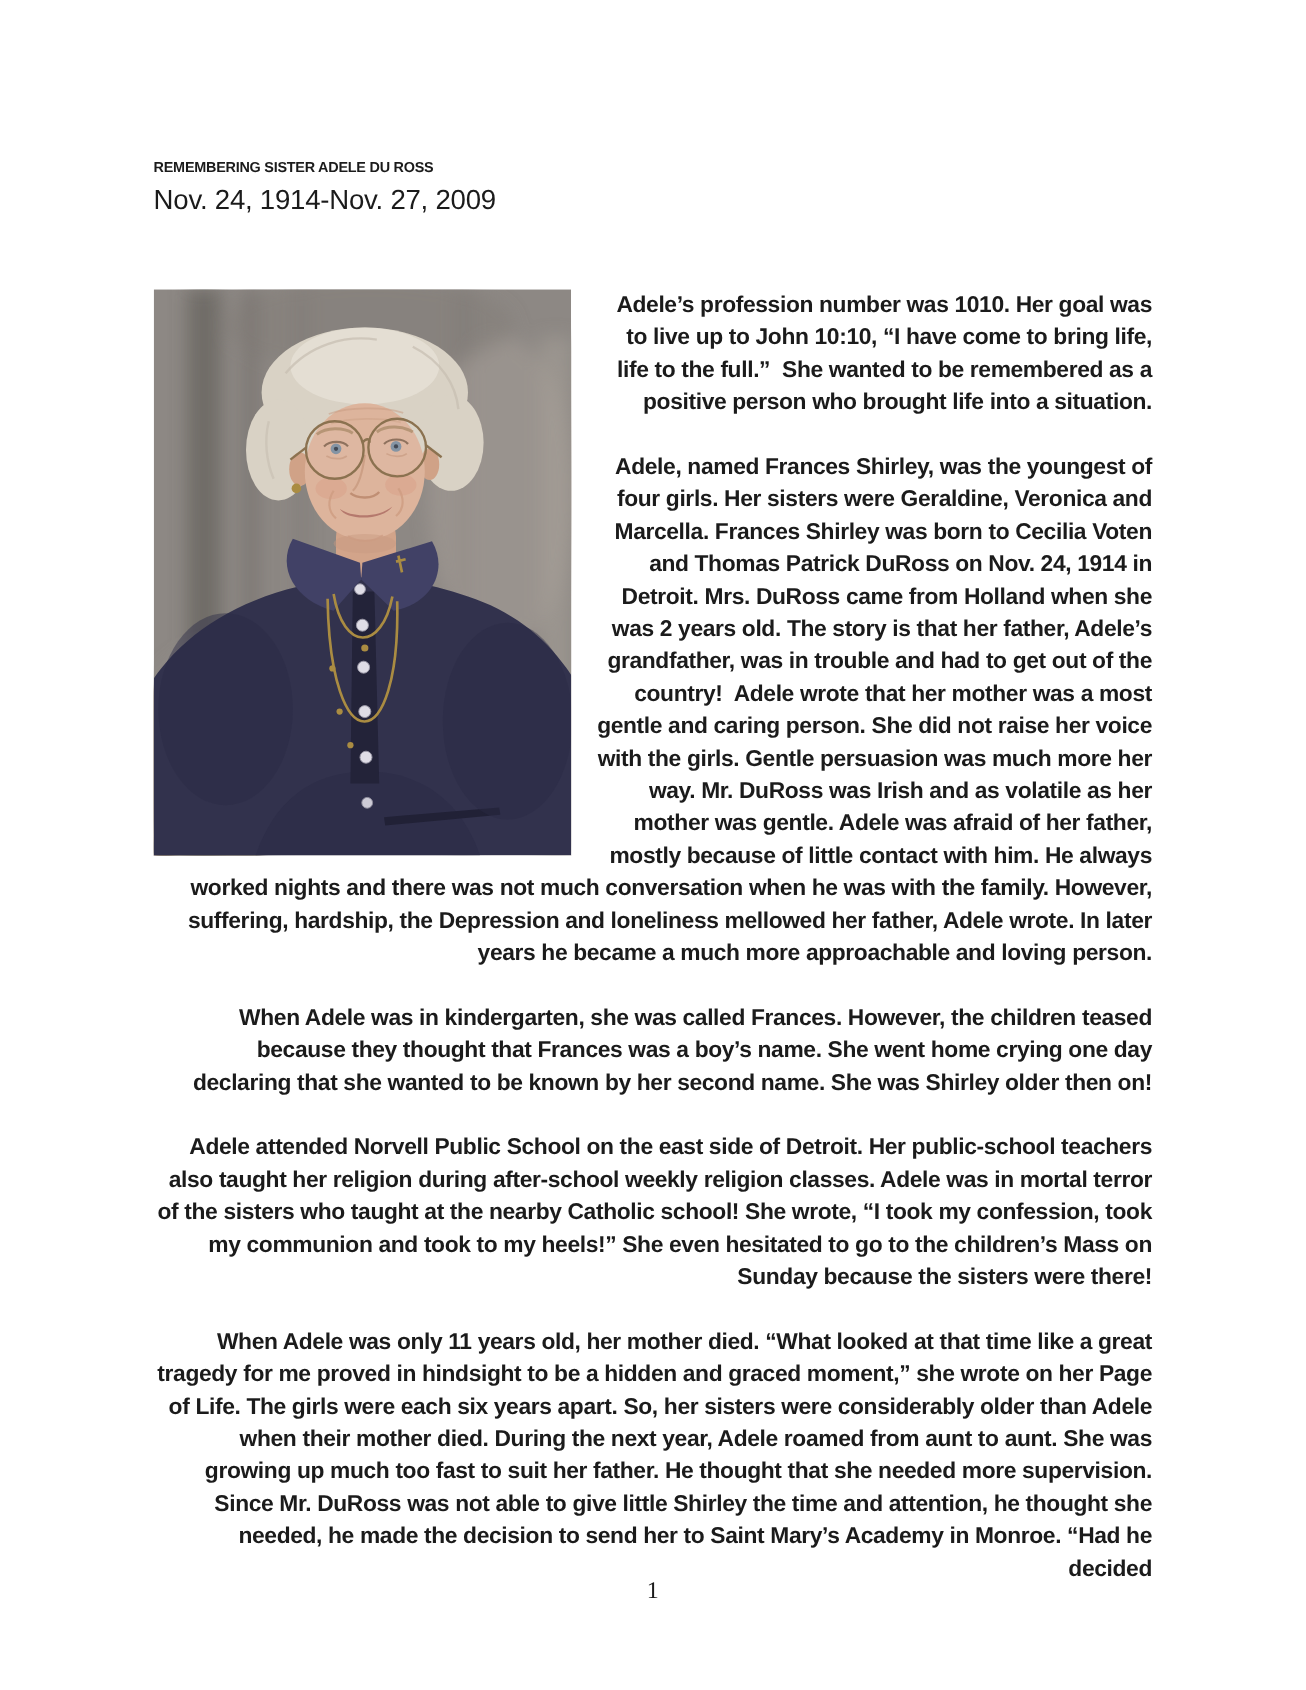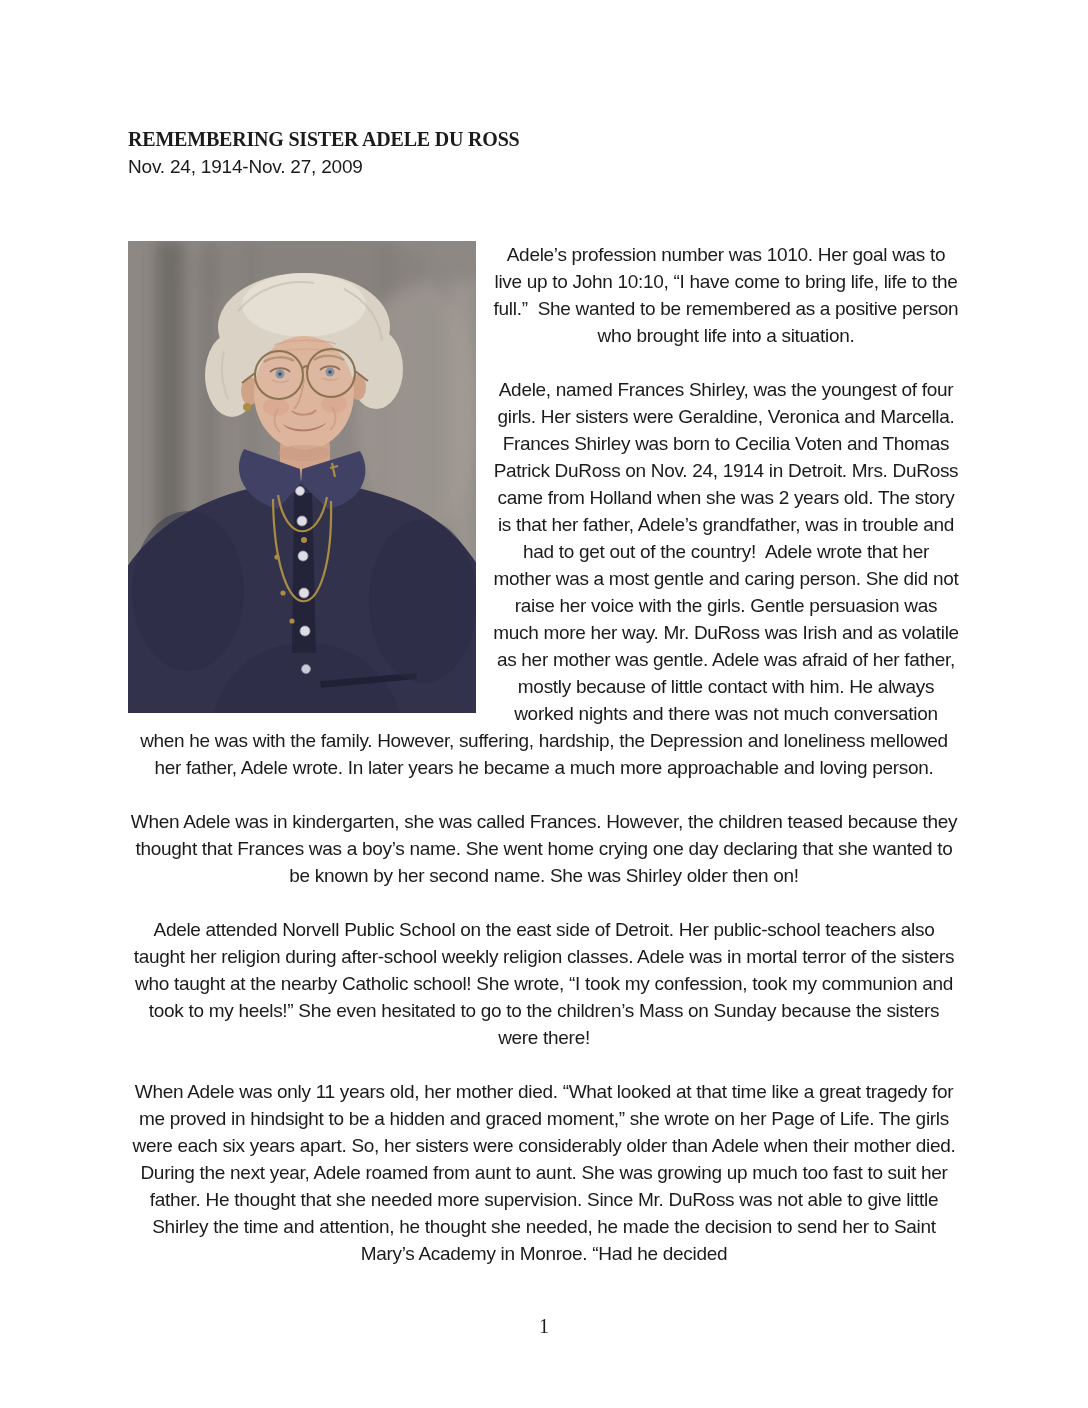--- a/index.html
+++ b/index.html
@@ -7,41 +7,41 @@
     position:relative;
     width:1088px;height:1408px;
     background:#ffffff;
     font-family:"Liberation Sans","DejaVu Sans",sans-serif;
     color:#1b1b1b;
     box-sizing:border-box;
     padding:126px 128px 0 128px;
     overflow:hidden;
   }
   .doc-title{
-    font-size:20px;font-weight:700;line-height:27px;margin:0;
+    font-size:12px;font-weight:700;line-height:27px;margin:0;
     letter-spacing:-0.2px;
-    font-family:Liberation Serif, serif;
   }
   .doc-dates{
-    font-size:19px;line-height:27px;margin:0;letter-spacing:-0.2px;
+    font-size:23px;line-height:27px;margin:0;letter-spacing:-0.2px;
   }
   .content{margin-top:61px;width:832px;}
   .content:after{content:"";display:block;clear:both;}
   .photo-float{
     float:left;
     width:348px;height:472px;
     margin:0 16px 8px 0;
     overflow:hidden;
   }
   .photo-float svg{display:block;width:348px;height:472px;}
   .content p{
     font-size:19px;line-height:27px;margin:0 0 27px 0;
     letter-spacing:-0.3px;
     white-space:pre-wrap;
-    text-align:center;
+    text-align:right;
+    font-weight:bold;
   }
   .page-number{
     position:absolute;left:0;right:0;top:1314px;
     text-align:center;
     font-family:"Liberation Serif","DejaVu Serif",serif;
     font-size:20px;line-height:24px;color:#1b1b1b;
   }
 </style>
 </head>
 <body>

